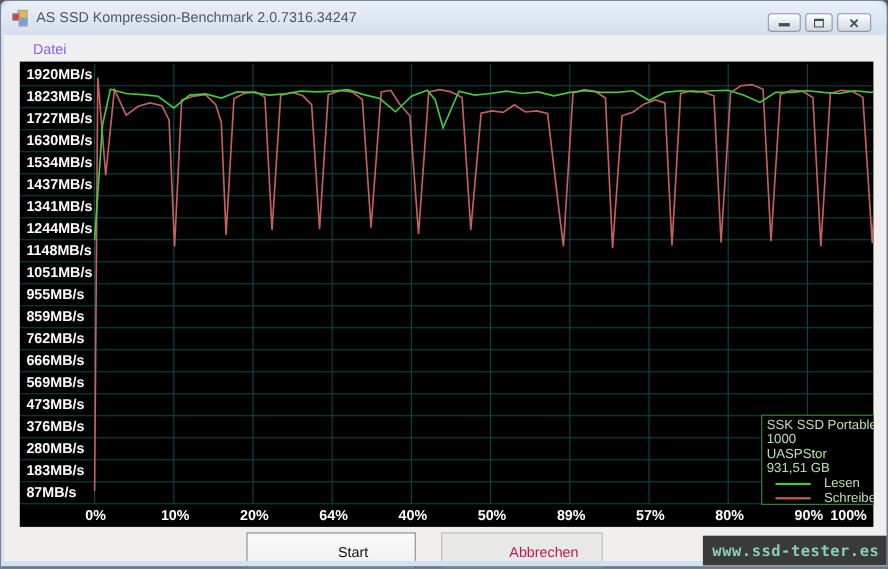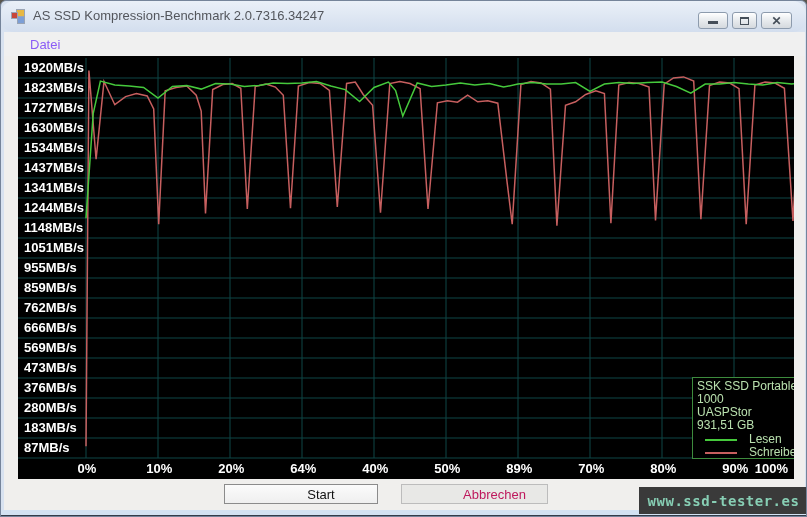--- a/index.html
+++ b/index.html
@@ -39,21 +39,21 @@
   .xlab { position:absolute; top:404px; height:18px; line-height:18px;
           font-size:13px; font-weight:600; color:#fff; white-space:nowrap; }
   
   .legend { position:absolute; left:674px; top:321px; width:134px; height:82px;
     background:#000; border:1px solid #3d8b3d; padding:2px 0 0 4px; z-index:5; }
   .legend .dev { font-size:12px; line-height:13px; color:#b9e0ae; white-space:nowrap; }
   .legend .row { position:relative; height:12px; margin-top:1px; }
   .legend .swatch { position:absolute; left:8px; top:6px; width:32px; height:2px; }
   .legend .sname { position:absolute; left:52px; top:0; font-size:12px; line-height:12px; color:#b9e0ae; white-space:nowrap;}
   
-  .pushbtn { position:absolute; height:20px; font-size:13px; font-family:"Liberation Sans",sans-serif;
+  .pushbtn { position:absolute; height:34px; font-size:13px; font-family:"Liberation Sans",sans-serif;
     border:1px solid #8b8b8b; background:linear-gradient(#fbfbfb,#efefef); color:#111;padding-left:40px; }
   .btn-start  { left:223px; top:483px; width:154px; }
   .btn-cancel { left:400px; top:483px; width:147px; border-color:#bcbcbc; 
     background:#e8e8e6; color:#be185d; }
   
   .frame-bottom { position:absolute; left:0; top:509px; width:807px; height:5px; background:#d3e2f2; }
   .frame-edge   { position:absolute; left:0; top:514px; width:807px; height:3px; background:#333c49; }
   .watermark { position:absolute; left:638px; top:486px; width:169px; height:27px; background:#3a3a3a;
     display:flex; align-items:center; justify-content:center; z-index:9;
     font-family:"DejaVu Sans Mono",monospace; font-size:14px; font-weight:bold;
@@ -146,21 +146,21 @@
         <div class="ylab" style="top: 382px;">87MB/s</div>
       </div>
     <div id="xlabs">
         <div class="xlab" style="left: 68px; transform: translateX(-45%);">0%</div>
         <div class="xlab" style="left: 140px; transform: translateX(-45%);">10%</div>
         <div class="xlab" style="left: 212px; transform: translateX(-45%);">20%</div>
         <div class="xlab" style="left: 284px; transform: translateX(-45%);">64%</div>
         <div class="xlab" style="left: 356px; transform: translateX(-45%);">40%</div>
         <div class="xlab" style="left: 428px; transform: translateX(-45%);">50%</div>
         <div class="xlab" style="left: 500px; transform: translateX(-45%);">89%</div>
-        <div class="xlab" style="left: 572px; transform: translateX(-45%);">70%</div>
+        <div class="xlab" style="left: 572px; transform: translateX(-45%);">57%</div>
         <div class="xlab" style="left: 644px; transform: translateX(-45%);">80%</div>
         <div class="xlab" style="left: 716px; transform: translateX(-45%); text-align: right;">90%</div>
         <div class="xlab" style="right: 6px;">100%</div>
       </div>
     <div class="legend">
       <div class="dev">SSK SSD Portable S</div>
       <div class="dev">1000</div>
       <div class="dev">UASPStor</div>
       <div class="dev">931,51 GB</div>
       <div class="row">

